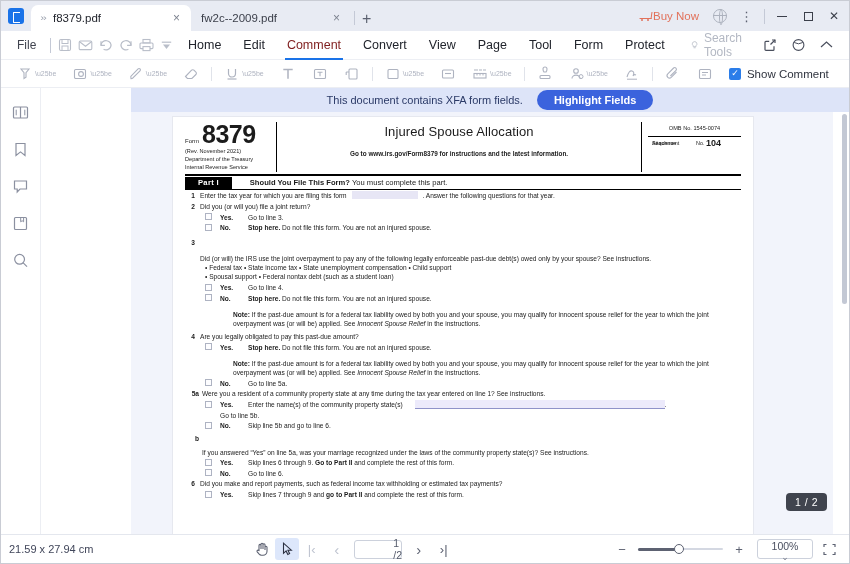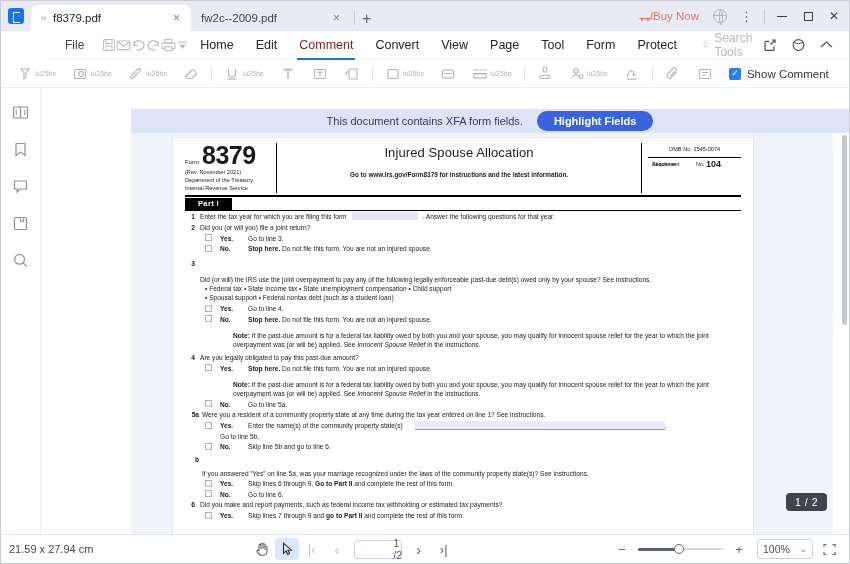--- a/index.html
+++ b/index.html
@@ -126,21 +126,20 @@
   .menubar {
     height: 29px;
     flex: 0 0 29px;
     background: #ffffff;
     display: flex;
     align-items: center;
     padding: 0 6px;
     font-size: 12.5px;
     color: #23262e;
     border-bottom: 1px solid #edeff4;
-    margin-left: 48px;
   }
   .menubar .mfile { padding: 0 10px; color: #40444f; font-size: 12px; }
   .qico {
     width: 26px; height: 24px;
     display: flex; align-items: center; justify-content: center;
     color: #b9bec9;
   }
   .qico svg { display: block; }
   .mitem {
     padding: 4px 11px 5px 11px;
@@ -186,21 +185,20 @@
     display: flex; align-items: center; justify-content: center;
     color: #6d727f; font-size: 8px;
   }
   .railhandle.right { left: auto; right: 0; border-radius: 3px 0 0 3px; }
 
   .viewer {
     flex: 1 1 auto;
     position: relative;
     background: #ffffff;
     overflow: hidden;
-    margin-top: 21px;
   }
 
   
   .xfabar {
     position: absolute; left: 90px; right: 0; top: 0;
     height: 24px;
     background: #dde4f8;
     display: flex; align-items: center; justify-content: center;
     font-size: 11px; color: #2b3a67;
     z-index: 5;
@@ -359,20 +357,21 @@
     width: 10px; height: 10px; border-radius: 50%;
     background: #ffffff; border: 1.6px solid #5d6272;
   }
   .zoombox {
     width: 56px; height: 20px;
     border: 1px solid #ccd1dc; border-radius: 3px;
     display: flex; align-items: center; justify-content: space-between;
     padding: 0 5px;
     font-size: 10.5px; color: #4b5060;
     margin-left: 6px;
+    flex-direction: column;
   }
   .fitbtn { width: 22px; height: 20px; display:flex; align-items:center; justify-content:center; color: #5d6272; margin-left: 4px;}
   .show-comment { display: flex; align-items: center; gap: 6px; font-size: 11.5px; color: #30343f; margin-left: 8px;}
   .chk {
     width: 12px; height: 12px; border-radius: 2px; background: #2b7de9;
     display: flex; align-items: center; justify-content: center;
     color: #fff; font-size: 9px; line-height: 1;
   }
   .tb2 {
     height: 28px; flex: 0 0 28px;
@@ -695,20 +694,21 @@
                   <span>Sequence</span>
                 </span>
                 <span class="fh-attno">No.</span>
                 <span class="fh-attnum">104</span>
               </div>
             </div>
           </div>
 
           <div class="partbar">
             <span class="part-tag">Part I</span>
+            <span class="part-txt"><b>Should You File This Form?</b> <span>You must complete this part.</span></span>
           </div>
 
           <div class="frow">
             <span class="fnum">1</span>
             <span class="ftext">
               <span>Enter the tax year for which you are filing this form</span>
               <span class="fillfield" style="width:66px;margin:0 4px;"></span><span>. Answer the following questions for that year.</span>
             </span>
           </div>
 

